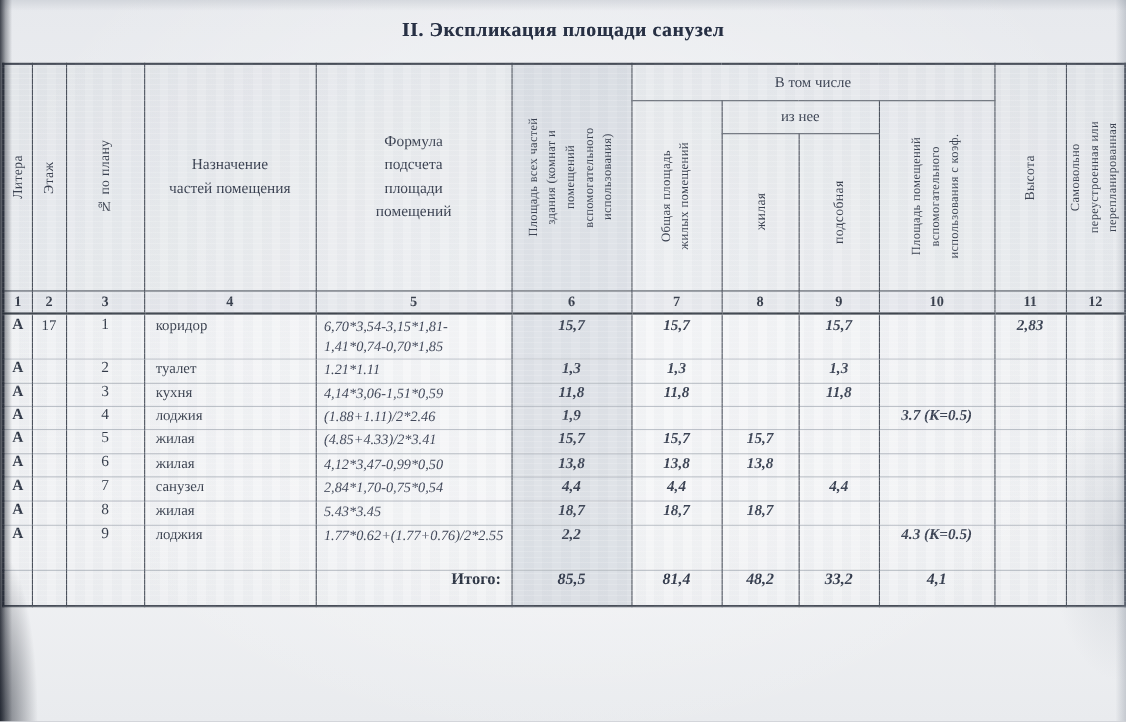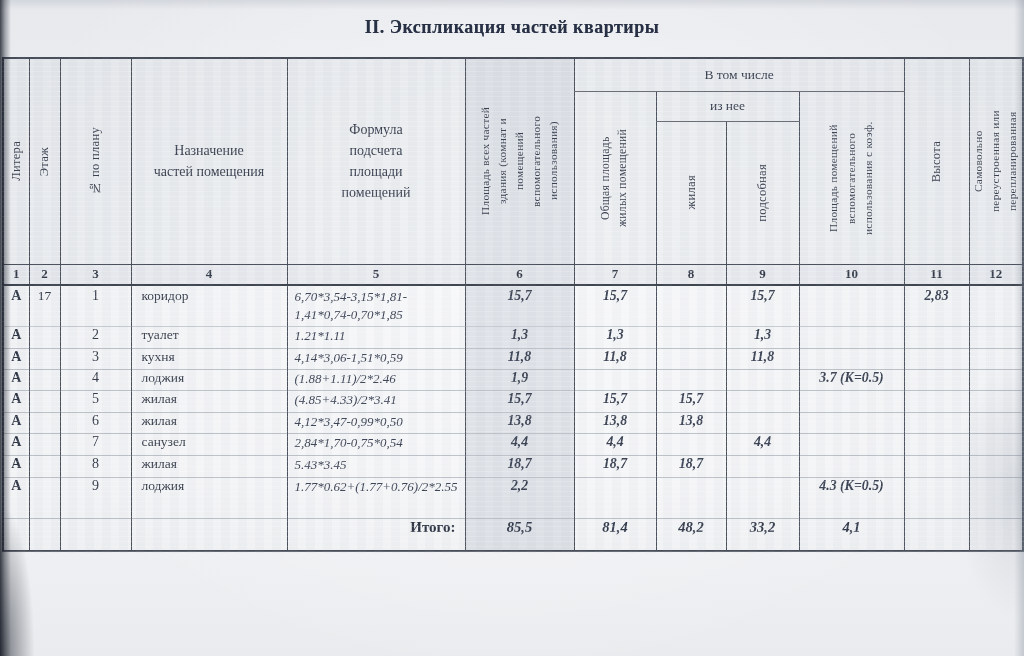--- a/index.html
+++ b/index.html
@@ -67,21 +67,21 @@
   .val{font-style:italic;font-weight:bold;font-size:13.8px;text-align:center;color:#3a4253;}
   .total-label{font-weight:bold;font-size:15px;text-align:right;padding-right:9px;color:#2c3443;}
   .total-val{font-style:italic;font-weight:bold;font-size:14.5px;text-align:center;color:#333b4c;}
   tbody td.pad-top{padding-top:2px;}
 </style>
 </head>
 <body>
 
 <div class="page">
 
-  <div class="title">II. Экспликация частей квартиры</div>
+  <div class="title">II. Экспликация площади санузел</div>
 
   <table class="expl">
     <colgroup>
       <col class="c1">
         <col class="c2">
         <col class="c3">
         <col class="c4">
       <col class="c5">
         <col class="c6">
         <col class="c7">

